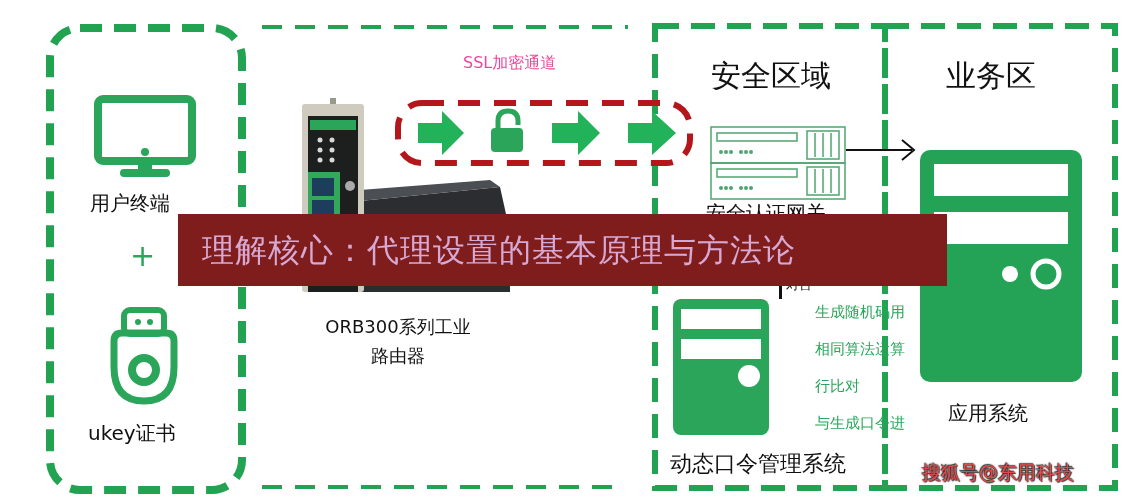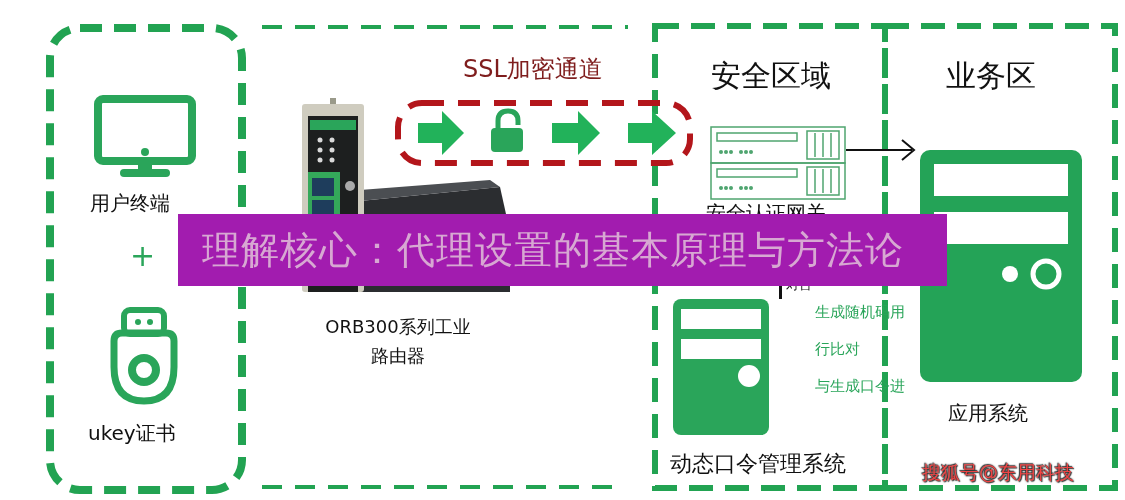--- a/index.html
+++ b/index.html
@@ -8,21 +8,21 @@
   .abs { position: absolute; }
   svg.layer { position: absolute; left: 0; top: 0; }
   .label { position: absolute; white-space: nowrap; text-align: center; }
   .zone-title { font-size: 30px; color: #111; }
   .item-label { font-size: 20px; color: #111; }
   .router-label { font-size: 18px; line-height: 29px; color: #111; white-space: normal; width: 160px; }
   .steps { position: absolute; left: 778px; top: 300px; width: 110px; margin-left: 37px; }
   .steps div { font-size: 15px; color: #2aa55a; height: 37px; line-height: 24px; white-space: nowrap; }
   .banner {
     position: absolute; left: 178px; top: 214px; width: 769px; height: 72px;
-    background: #a21caf; color: #d7a8d2; font-size: 38px; line-height: 72px;
+    background: #7f1d1d; color: #d7a8d2; font-size: 32px; line-height: 72px;
     padding-left: 24px; letter-spacing: 1px; white-space: nowrap;
   }
   .watermark {
     position: absolute; left: 922px; top: 460px; font-size: 19px; color: #ef4444;
     text-shadow: 0 0 2px #333, 1px 1px 1px #333, -1px -1px 1px #333; white-space: nowrap;
   }
   .plus { position: absolute; left: 130px; top: 238px; font-size: 30px; color: #2aa55a; }
 </style>
 </head>
 <body>
@@ -75,21 +75,21 @@
     <circle cx="30" cy="68" r="2.5"></circle>
       <circle cx="42" cy="68" r="2.5"></circle>
   </g>
   <rect x="18" y="80" width="32" height="80" fill="#34a85a"></rect>
   <rect x="22" y="86" width="22" height="18" fill="#1e3d5c"></rect>
   <rect x="22" y="108" width="22" height="18" fill="#1e3d5c"></rect>
   <circle cx="60" cy="94" r="5" fill="#aaa"></circle>
 </svg>
 <div class="label router-label" style="left:318px;top:312px">ORB300系列工业路由器</div>
 
-<div class="label" style="left:463px;top:53px;font-size:24px;color:#7f1d1d">SSL加密通道</div>
+<div class="label" style="left:463px;top:53px;font-size:16px;color:#ec4899">SSL加密通道</div>
 <svg class="abs" style="left:390px;top:95px" width="310" height="75" viewBox="0 0 310 75">
   <rect x="8" y="8" width="292" height="60" rx="24" fill="none" stroke="#b3161b" stroke-width="6" stroke-dasharray="22 14"></rect>
   <g fill="#22b25a">
     <polygon points="28,28 52,28 52,16 74,38 52,60 52,48 28,48"></polygon>
     <polygon points="162,28 188,28 188,16 210,38 188,60 188,48 162,48"></polygon>
     <polygon points="238,28 262,28 262,16 286,38 262,60 262,48 238,48"></polygon>
   </g>
   <g>
     <path d="M108 34 L108 26 Q108 16 118 16 Q128 16 128 26 L128 30" fill="none" stroke="#2aa55a" stroke-width="5"></path>
     <rect x="101" y="33" width="32" height="24" rx="4" fill="#2aa55a"></rect>
@@ -138,20 +138,21 @@
 <div class="label" style="left:786px;top:276px;font-size:13px;color:#111">对台</div>
 
 <svg class="abs" style="left:671px;top:297px" width="100" height="140" viewBox="0 0 100 140">
   <rect x="2" y="2" width="96" height="136" rx="8" fill="#2aa55a"></rect>
   <rect x="10" y="12" width="80" height="20" fill="#ffffff"></rect>
   <rect x="10" y="42" width="80" height="20" fill="#ffffff"></rect>
   <circle cx="78" cy="79" r="11" fill="#ffffff"></circle>
 </svg>
 <div class="steps">
   <div>生成随机码用</div>
+  <div>相同算法运算</div>
   <div>行比对</div>
   <div>与生成口令进</div>
 </div>
 <div class="label" style="left:670px;top:449px;font-size:22px;color:#111">动态口令管理系统</div>
 
 <div class="label zone-title" style="left:946px;top:56px">业务区</div>
 <svg class="abs" style="left:918px;top:148px" width="166" height="236" viewBox="0 0 166 236">
   <rect x="2" y="2" width="162" height="232" rx="10" fill="#24a357"></rect>
   <rect x="16" y="16" width="134" height="32" fill="#ffffff"></rect>
   <rect x="16" y="64" width="134" height="32" fill="#ffffff"></rect>

